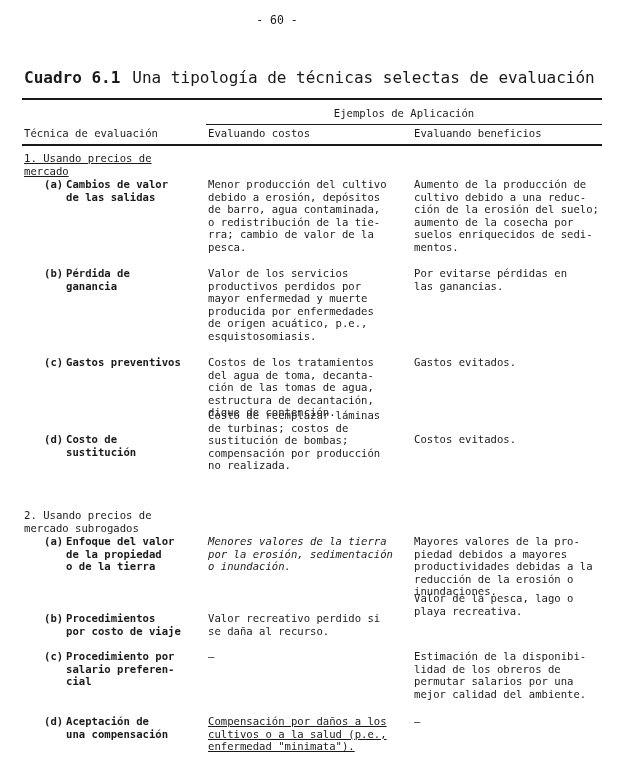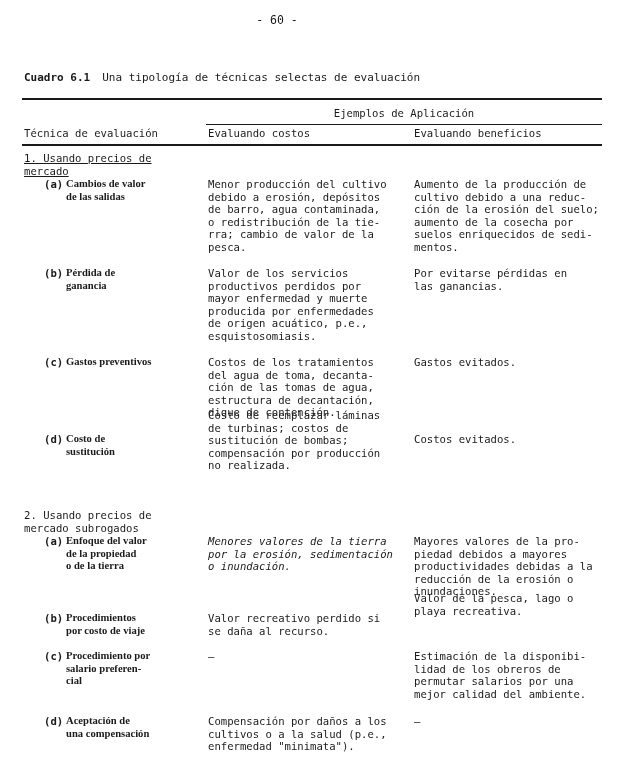--- a/index.html
+++ b/index.html
@@ -6,37 +6,37 @@
     body {
       width: 618px; height: 769px; position: relative; overflow: hidden;
       font-family: "DejaVu Sans Mono", "Liberation Mono", monospace;
       color: #1a1a1a; font-size: 10.6px; line-height: 12.6px;
     }
     .page-number {
       position: absolute; top: 14px; left: 0; width: 554px; text-align: center;
       font-size: 11.5px;
     }
     .caption {
-      position: absolute; top: 72px; left: 24px; font-size: 11px;
+      position: absolute; top: 72px; left: 24px; font-size: 16px;
       white-space: pre;
     }
     .caption .label { font-weight: bold; margin-right: 12px; }
     .rule { position: absolute; background: #1a1a1a; height: 1.5px; }
     .rule-top { top: 98px; left: 22px; width: 580px; }
     .rule-group { top: 124px; left: 206px; width: 396px; height: 1px; }
     .rule-head { top: 144px; left: 22px; width: 580px; }
     .group-header { position: absolute; top: 107px; left: 206px; width: 396px; text-align: center; }
     .col-head { position: absolute; top: 127px; }
     .c1 { left: 24px; }
     .c2 { left: 208px; }
     .c3 { left: 414px; }
     .cell { position: absolute; white-space: pre-line; }
     .tech { position: absolute; left: 44px; width: 160px; }
     .tech .mark { position: absolute; left: 0; top: 0; font-weight: bold; }
-    .tech .txt { position: absolute; left: 22px; white-space: pre-line; font-weight: bold; font-family: Liberation Serif, serif; }
+    .tech .txt { position: absolute; left: 22px; white-space: pre-line; font-weight: bold; }
   </style>
 </head>
 <body>
 
 <div>
   <div class="page-number">- 60 -</div>
 
   <div class="caption"><span class="label">Cuadro 6.1</span><span>Una tipología de técnicas selectas de evaluación</span></div>
 
   <div class="rule rule-top"></div>
@@ -158,18 +158,18 @@
 permutar salarios por una
 mejor calidad del ambiente.</div>
   </div>
 
   <div>
     <div class="tech" style="top:715px;">
       <span class="mark">(d)</span>
       <span class="txt">Aceptación de
 una compensación</span>
     </div>
-    <div class="cell c2" style="top:715px;">Compensación por daños a los
+    <div class="cell c2" style="top:715px;text-decoration:underline;">Compensación por daños a los
 cultivos o a la salud (p.e.,
 enfermedad "minimata").</div>
     <div class="cell c3" style="top:715px;">—</div>
   </div>
 </div>
 
 </body></html>

